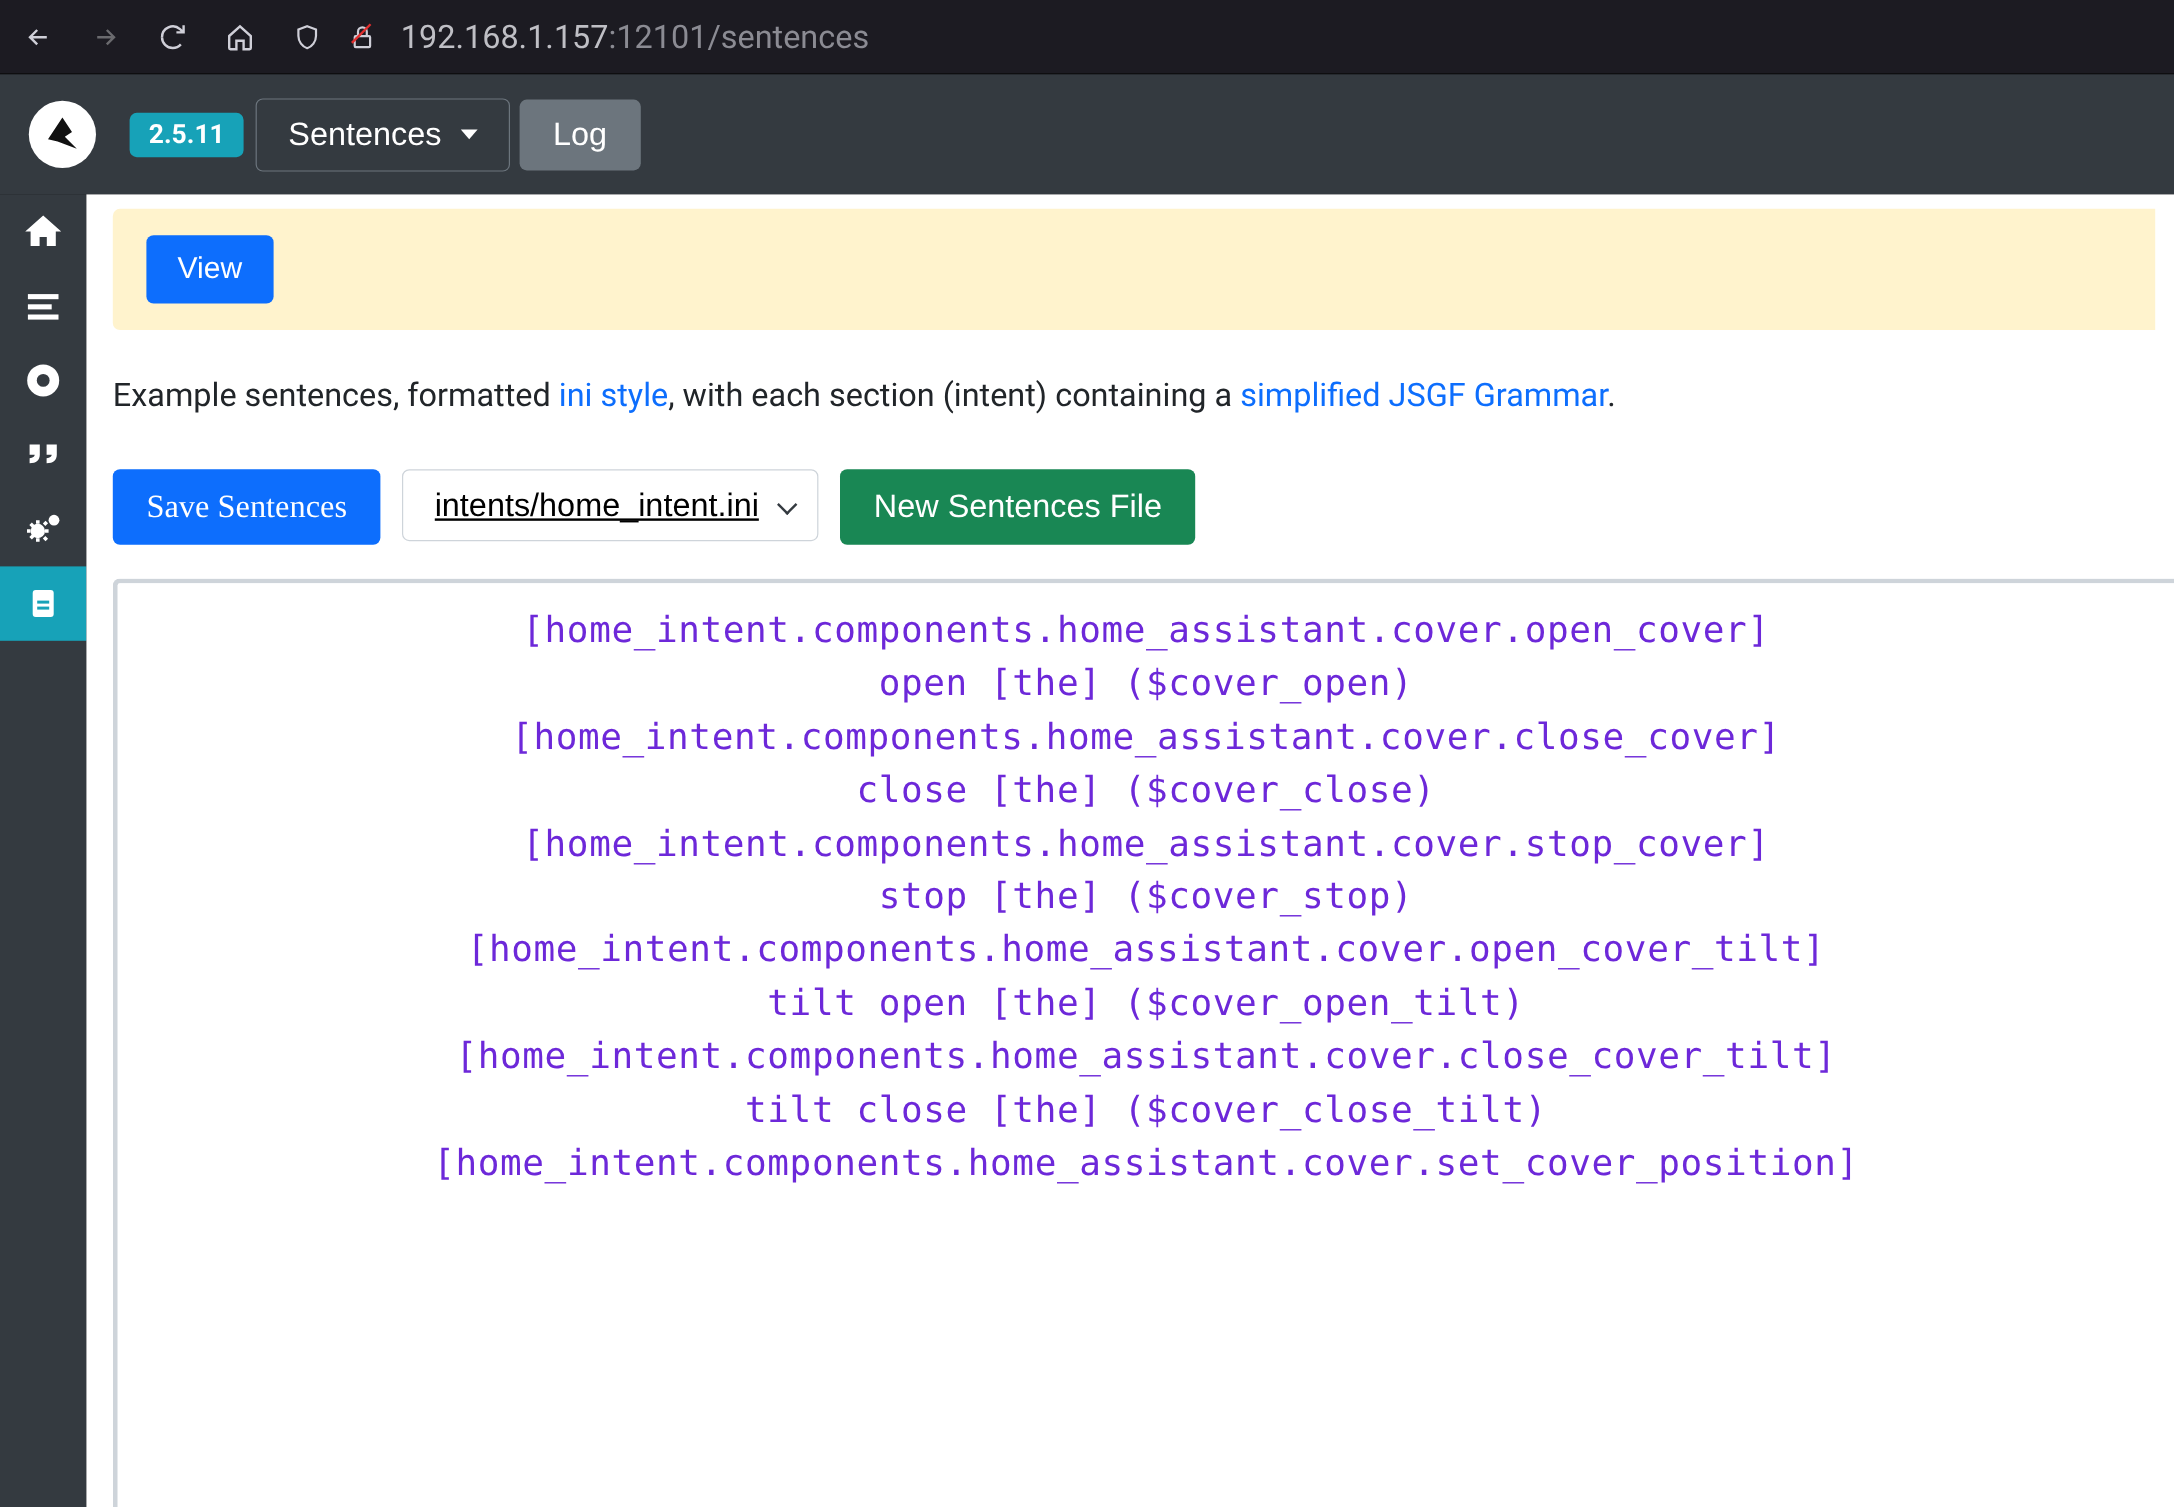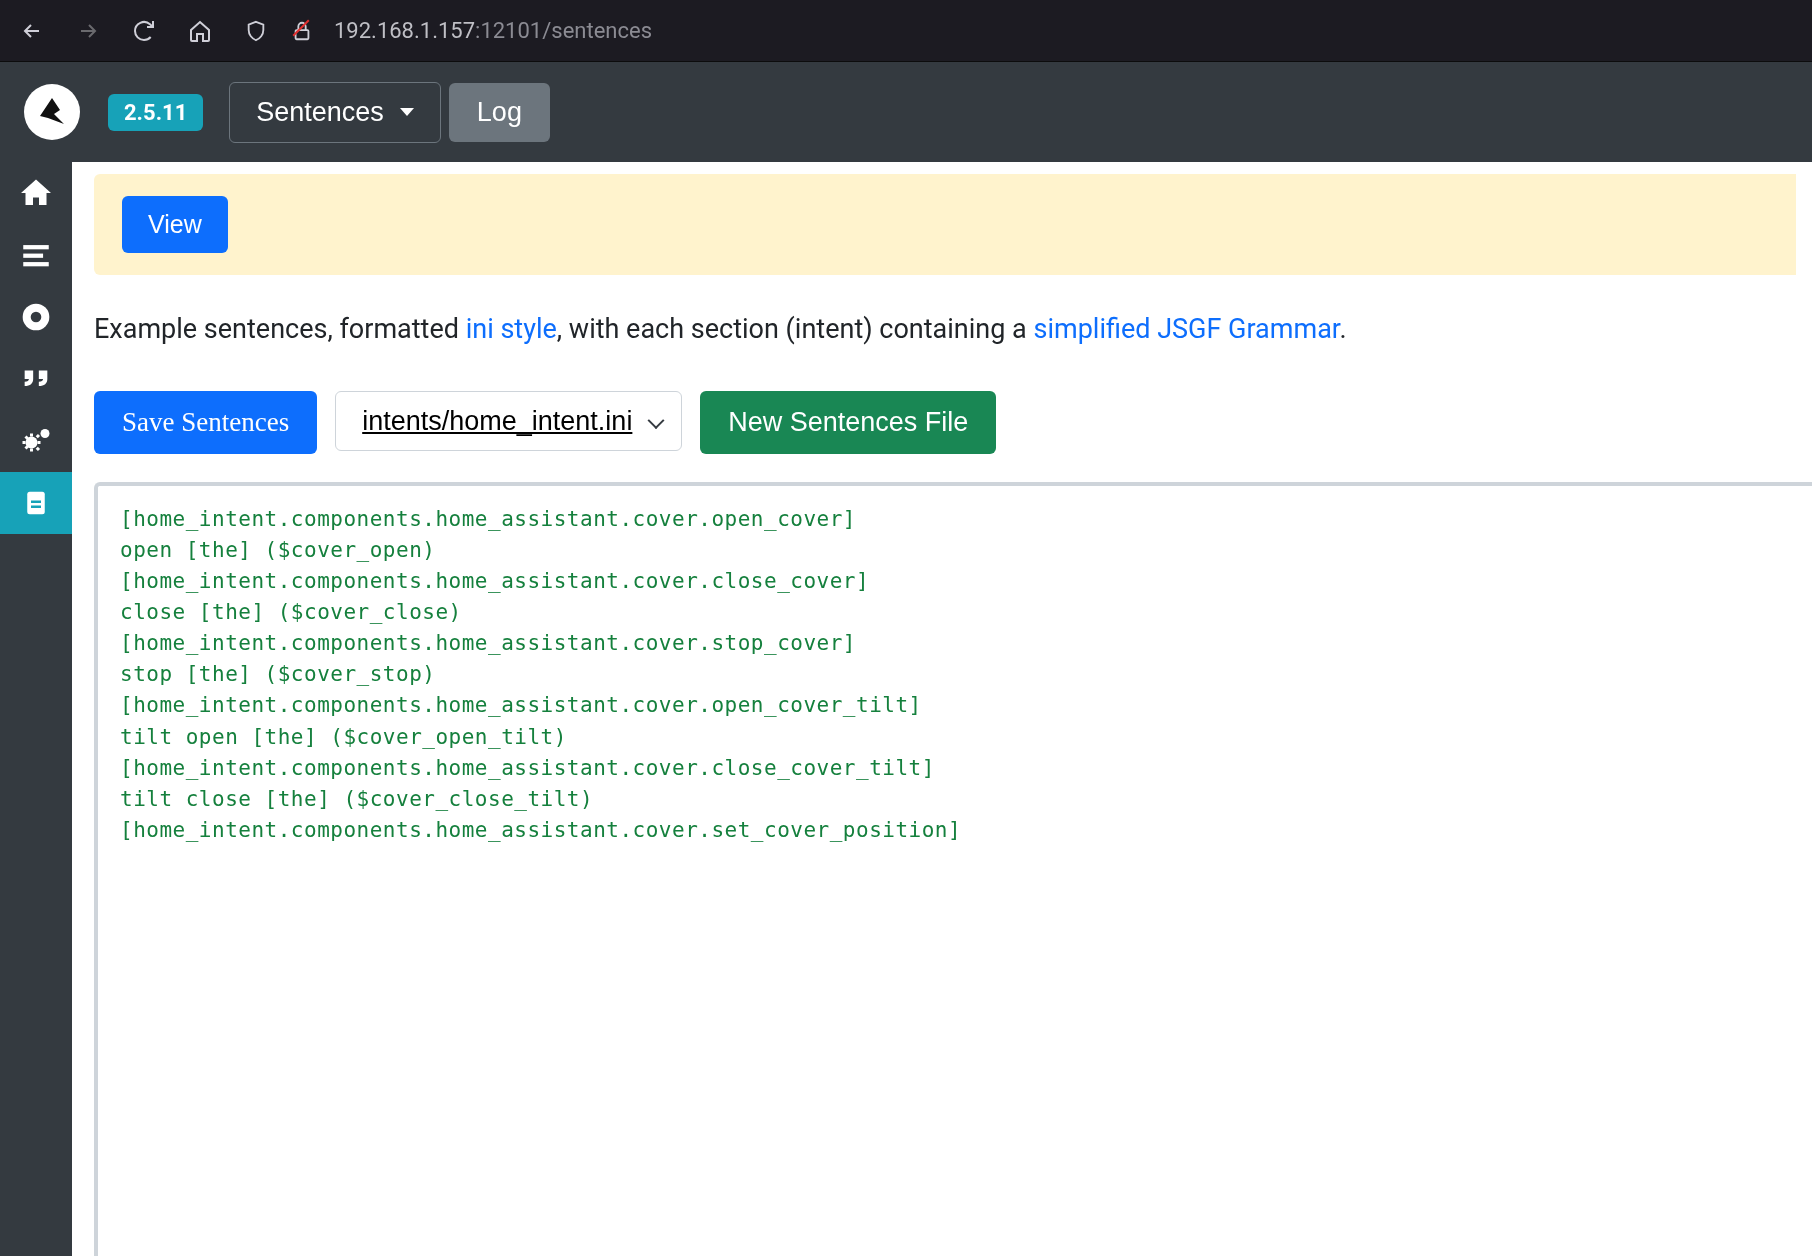--- a/index.html
+++ b/index.html
@@ -27,21 +27,21 @@
     justify-content: center;
     color: #cfcfd8;
     cursor: pointer;
   }
   .nav-icon.disabled { color: #6a6a6e; cursor: default; }
   .url-wrap {
     display: flex;
     align-items: center;
     gap: 18px;
   }
-  .url-text { color: #bfbfc5; font-size: 22px; }
+  .url-text { color: #bfbfc5; font-size: 27px; }
   .url-text .port { color: #8b8b93; }
   .app {
     display: flex;
     height: calc(100% - 62px);
   }
   .topbar-full {
     background: #343a40;
     height: 100px;
     display: flex;
     align-items: center;
@@ -71,21 +71,21 @@
     justify-content: center;
     overflow: hidden;
   }
   .version-badge {
     background: #17a2b8;
     color: #fff;
     font-size: 22px;
     font-weight: 700;
     padding: 6px 16px;
     border-radius: 6px;
-    margin-right: 26px;
+    margin-right: 10px;
   }
   .dropdown-btn {
     border: 1px solid #6c757d;
     background: #343a40;
     color: #fff;
     font-size: 27px;
     padding: 14px 26px;
     border-radius: 6px;
     display: flex;
     align-items: center;
@@ -210,27 +210,28 @@
     border-bottom: none;
     border-radius: 6px 0 0 0;
     overflow: hidden;
   }
   .editor {
     width: 100%;
     height: 100%;
     border: none;
     padding: 18px 22px;
     font-family: ui-monospace, "SFMono-Regular", Menlo, Consolas, monospace;
-    font-size: 21px;
+    font-size: 30px;
     line-height: 1.48;
-    color: #15803d;
+    color: #6d28d9;
     letter-spacing: 0.5px;
     white-space: pre;
     resize: none;
     outline: none;
+    text-align: center;
   }
   svg { display: block; }
 </style>
 </head>
 <body>
 
 <div class="browser-chrome">
   <div class="nav-icon">
     <svg width="24" height="24" viewBox="0 0 24 24" fill="none" stroke="currentColor" stroke-width="2">
         <path d="M19 12H5M11 18l-6-6 6-6"></path>

